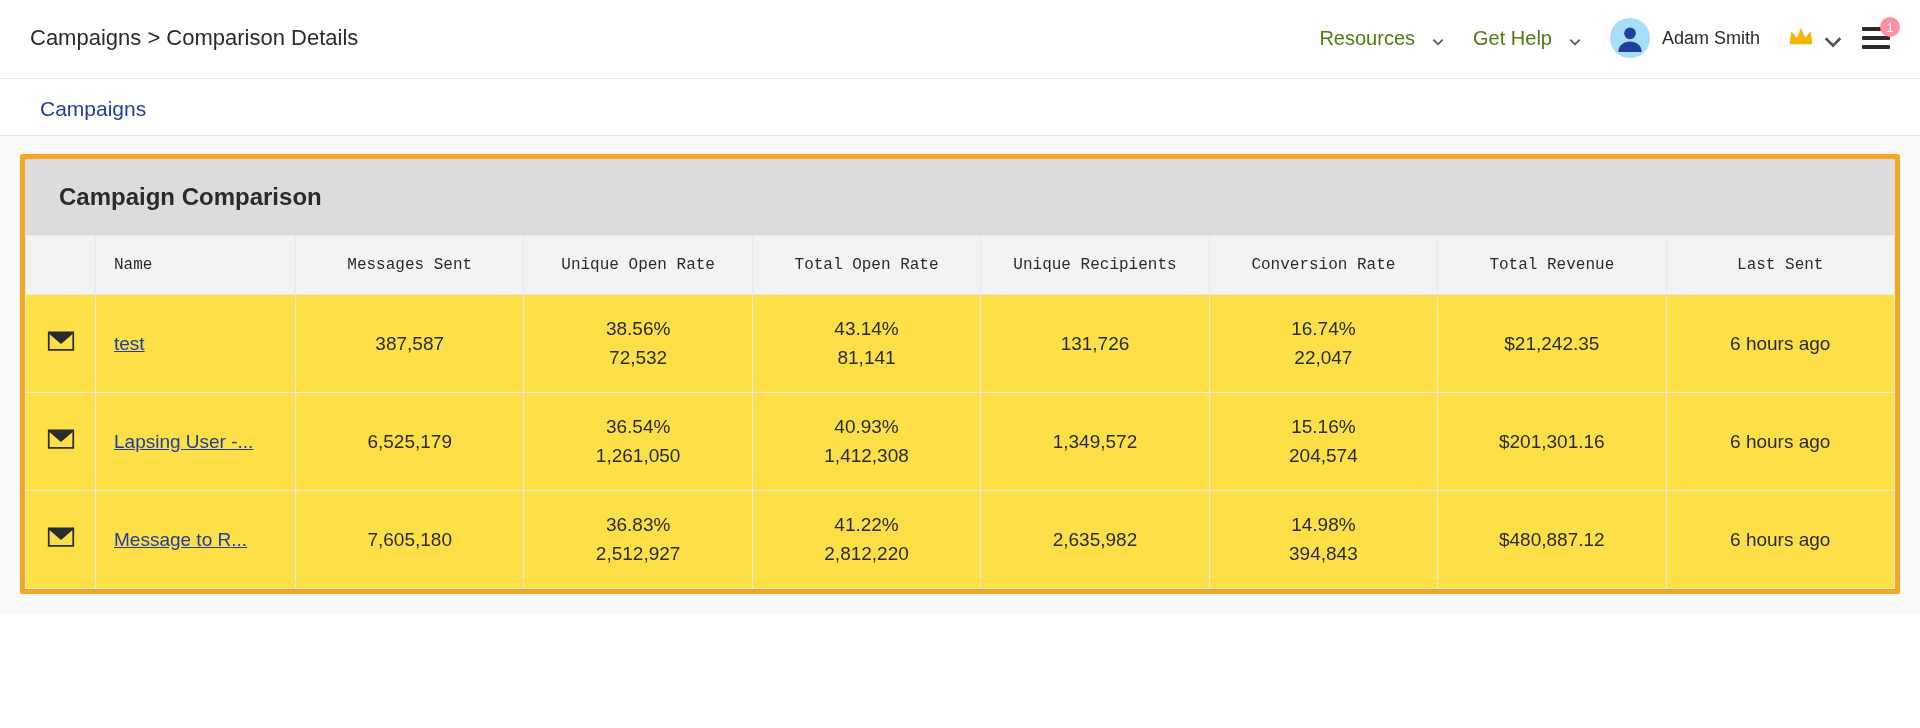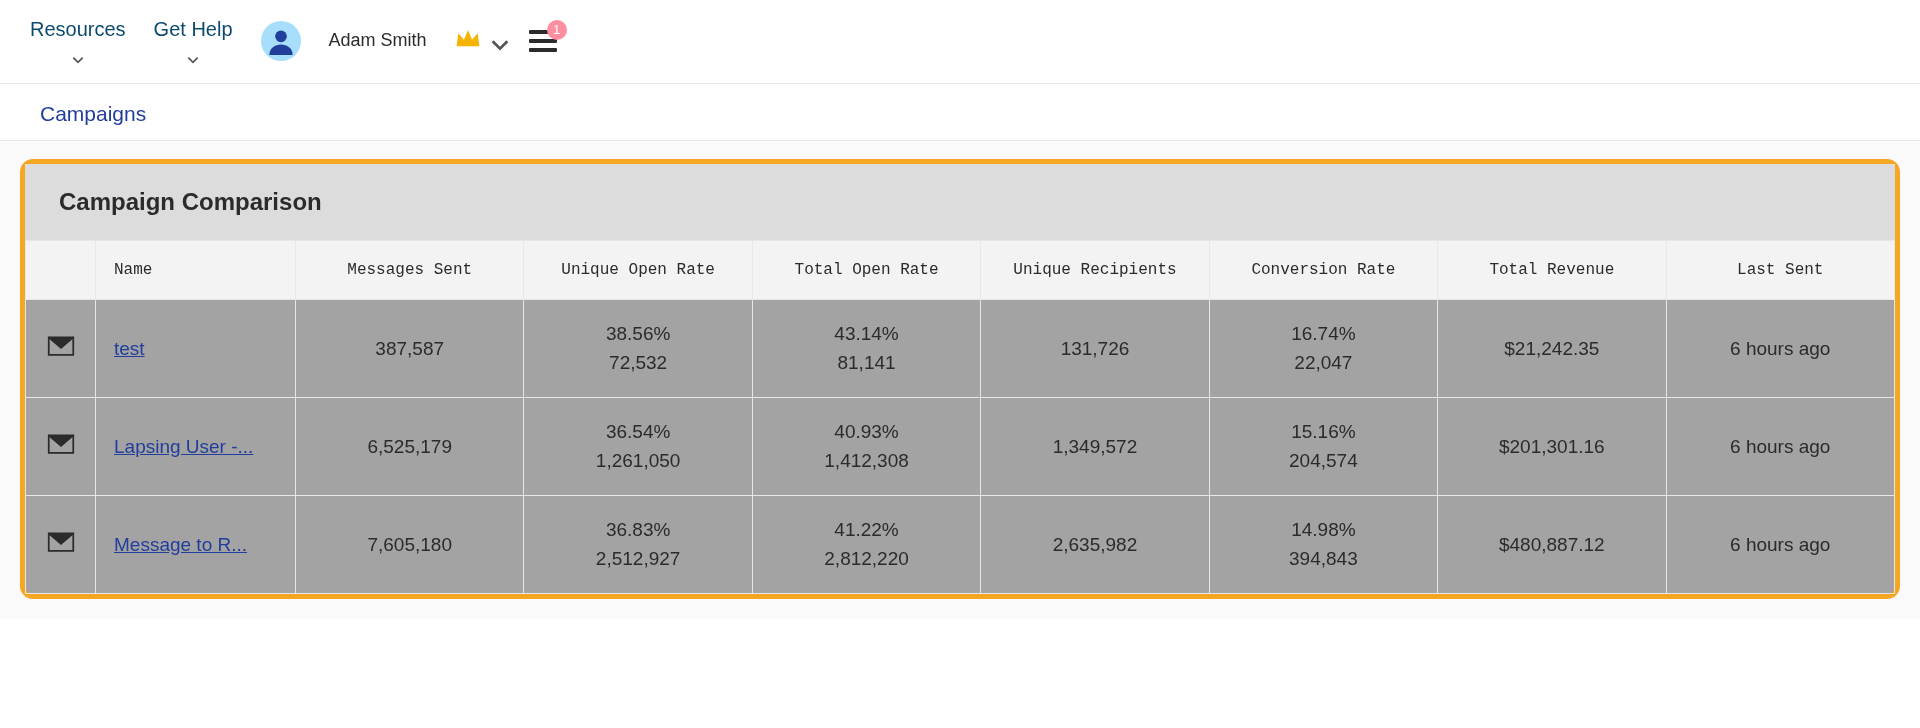--- a/index.html
+++ b/index.html
@@ -21,35 +21,34 @@
     color: #2b2b2b;
   }
   .topbar-right {
     display: flex;
     align-items: center;
     gap: 28px;
   }
   .menu-item {
     display: flex;
     align-items: center;
-    gap: 8px;
+    gap: 16px;
     font-size: 20px;
-    color: #0c4a6e;
-    cursor: pointer;
-    flex-direction: column;
+    color: #4d7c0f;
+    cursor: pointer;
   }
   .chev {
     width: 14px; height: 14px;
     display: inline-block;
   }
   .chev svg { width: 100%; height: 100%; }
   .user-chip {
     display: flex;
     align-items: center;
-    gap: 28px;
+    gap: 12px;
   }
   .avatar {
     width: 40px; height: 40px;
     border-radius: 50%;
     background: #a7defb;
     display: flex;
     align-items: center;
     justify-content: center;
   }
   .avatar svg { width: 28px; height: 28px; }
@@ -101,22 +100,22 @@
   .tab-close {
     color: #666;
     width: 16px; height: 16px;
   }
   .content {
     padding: 18px 20px 20px 20px;
     background: #fafafa;
   }
   .highlight-frame {
     border: 5px solid #f5a623;
-    border-radius: 13px;
-    background: #a3a3a3;
+    border-radius: 2px;
+    background: #fde047;
   }
   .panel-header {
     background: #dcdcdc;
     padding: 24px 34px;
     font-size: 24px;
     font-weight: 600;
     color: #2b2b2b;
   }
   table {
     width: 100%;
@@ -163,20 +162,21 @@
   .two-line { line-height: 1.5; }
   .env-icon svg { width: 28px; height: 22px; fill: #2b2b2b; }
   col.c-icon { width: 70px; }
   col.c-name { width: 200px; }
   col.c-std  { width: auto; }
 </style>
 </head>
 <body>
 
 <div class="topbar">
+  <div class="breadcrumb">Campaigns &gt; Comparison Details</div>
   <div class="topbar-right">
     <div class="menu-item">
       <span>Resources</span>
       <span class="chev">
         <svg viewBox="0 0 24 24">
             <path fill="none" stroke="#555" stroke-width="3" d="M4 8l8 8 8-8"></path>
           </svg>
       </span>
     </div>
     <div class="menu-item">

